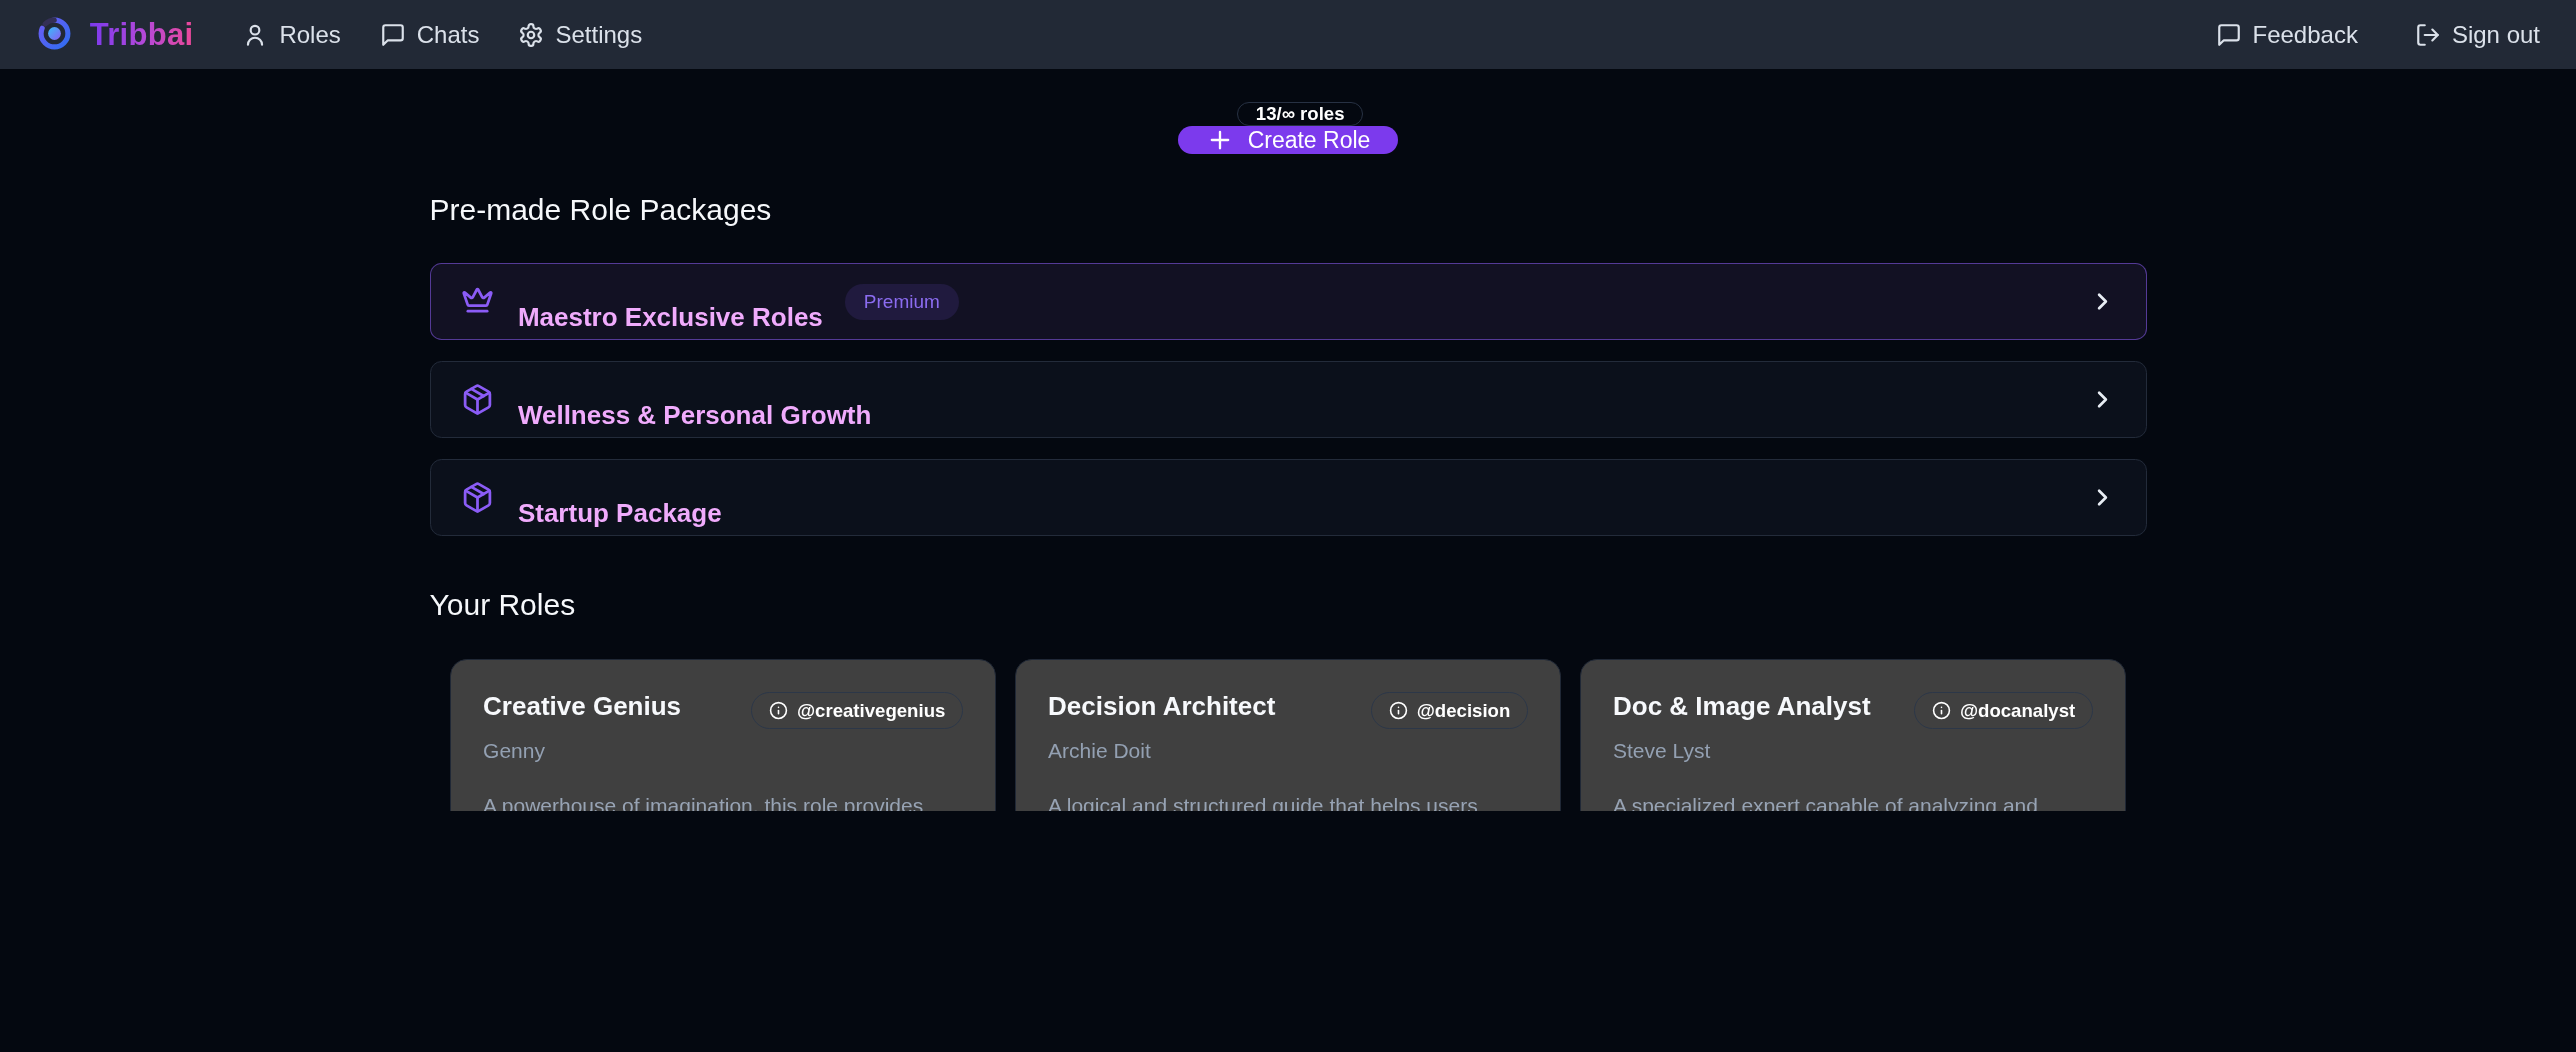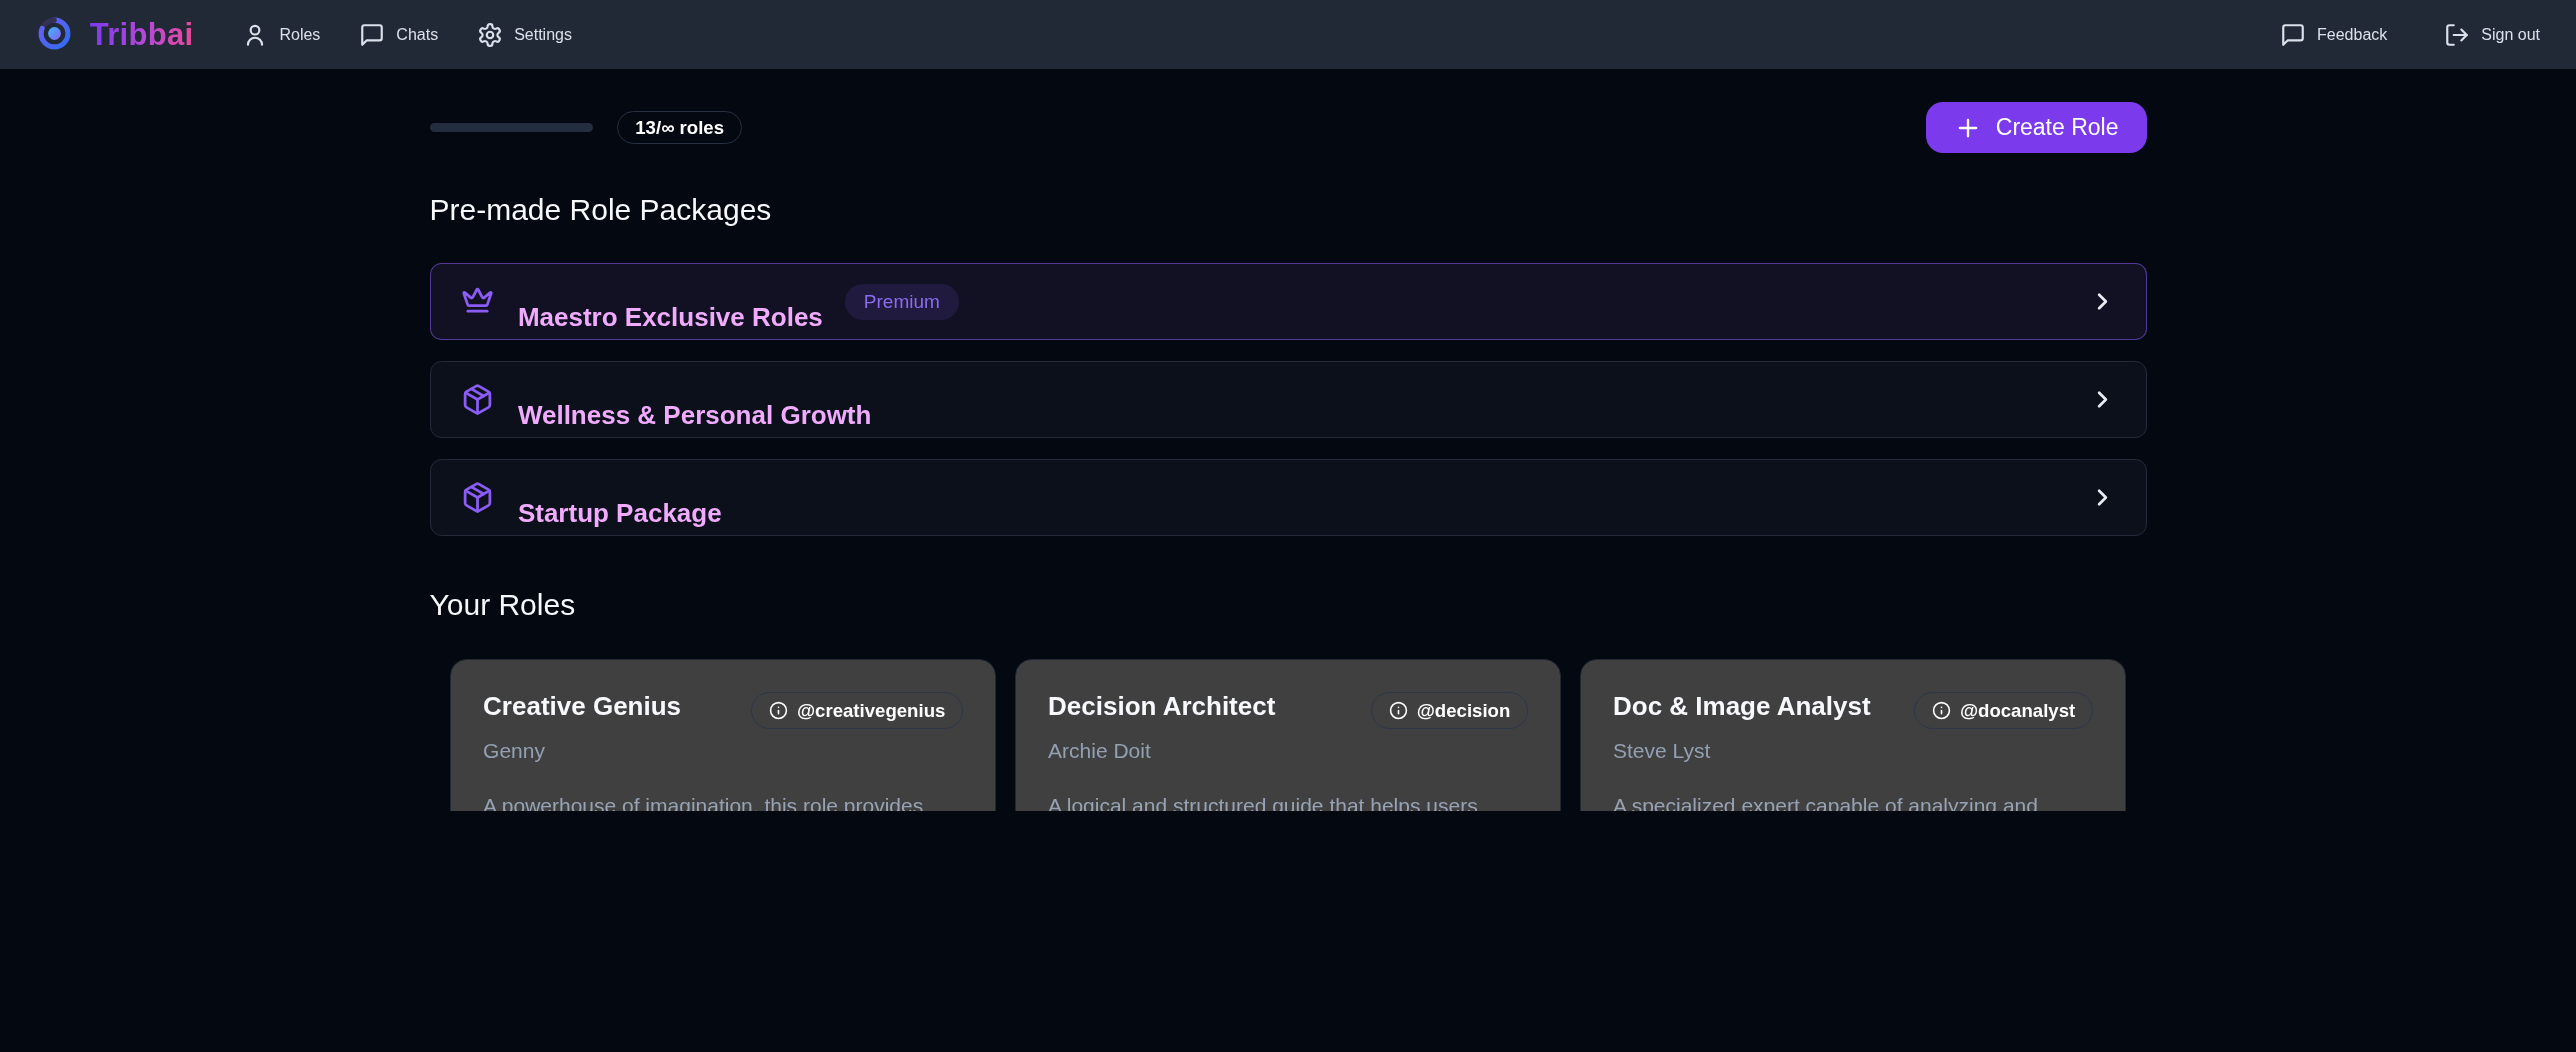--- a/index.html
+++ b/index.html
@@ -13,26 +13,26 @@
     height:69px;background:#222936;display:flex;align-items:center;
     padding:0 36px;box-sizing:border-box;
   }
   .brand{display:flex;align-items:center;gap:16.7px;}
   .brand-name{
     font-size:31px;font-weight:800;letter-spacing:0.3px;
     background:linear-gradient(90deg,#7c3aed 0%,#b649d8 55%,#ec4899 100%);
     -webkit-background-clip:text;background-clip:text;color:transparent;
   }
   .nav{display:flex;align-items:center;gap:39px;margin-left:49px;}
-  .nav-item{display:flex;align-items:center;gap:11px;color:#dbe1ea;font-size:16px;cursor:pointer;}
+  .nav-item{display:flex;align-items:center;gap:11px;color:#dbe1ea;font-size:24px;cursor:pointer;}
   .nav-item svg{display:block;}
   .header-right{margin-left:auto;display:flex;align-items:center;gap:57px;}
   
   .main{width:1717px;margin:0 auto;}
-  .toprow{margin-top:33px;height:51px;display:flex;align-items:center;}
+  .toprow{margin-top:33px;height:51px;display:flex;align-items:center;flex-direction:column;}
   .progress-track{width:163px;height:9.6px;border-radius:6.4px;background:#232d3f;}
   .count-badge{
     margin-left:24.4px;height:33px;padding:0 17.4px;display:flex;align-items:center;
     border:1.3px solid #273143;border-radius:642px;color:#ffffff;
     font-size:18.6px;font-weight:700;box-sizing:border-box;
   }
   .spacer{flex:1;}
   .create-btn{
     height:51px;padding:0 28px;background:#7c3aed;border:none;border-radius:17px;
     color:#ffffff;font-size:23px;font-weight:500;display:flex;align-items:center;gap:14px;

